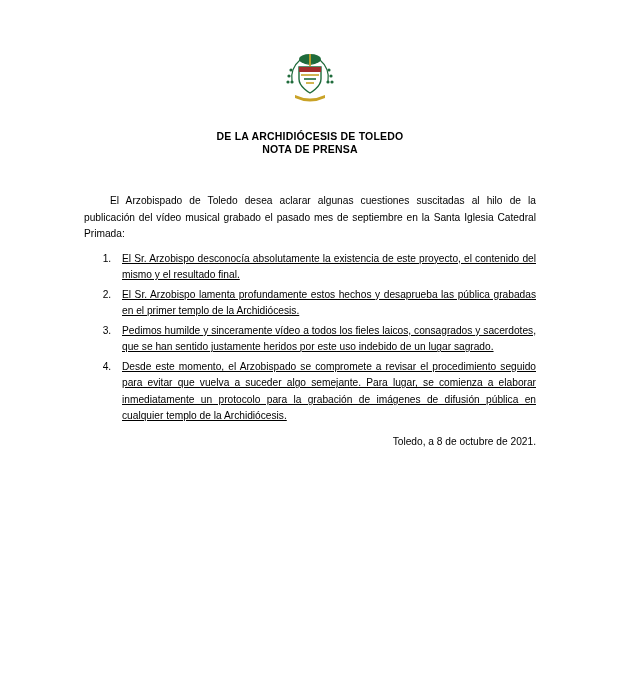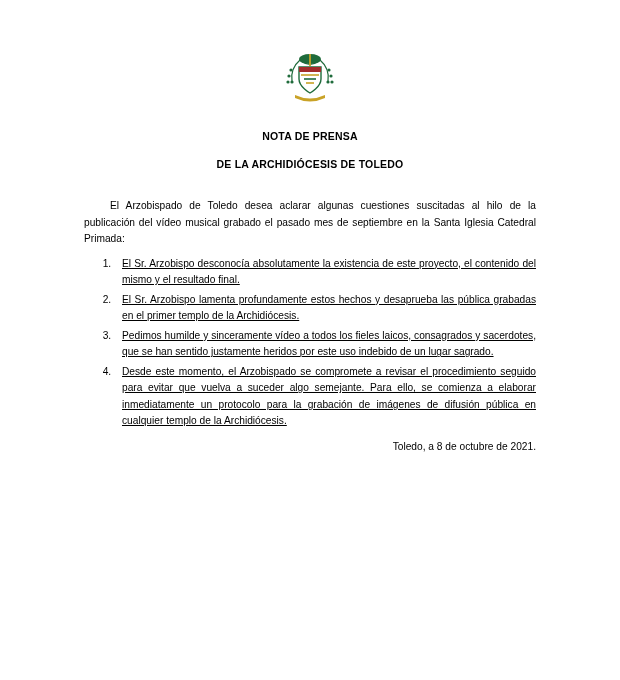--- a/index.html
+++ b/index.html
@@ -41,21 +41,21 @@
   .title-line {
     font-size: 10.5px;
     font-weight: bold;
     letter-spacing: 0.2px;
     line-height: 1.2;
   }
   .title-line.second {
     margin-top: 15px;
   }
   .body-block {
-    margin: 0 auto;
+    margin: 10px auto;
     width: 452px;
     padding-top: 28px;
     font-size: 10.2px;
     line-height: 1.62;
     text-align: justify;
   }
   .para {
     text-align: justify;
     text-justify: inter-word;
     margin: 0;
@@ -112,30 +112,30 @@
         <path d="M28 29 H46" stroke="#c9a227" stroke-width="1.6"></path>
         <path d="M31 33 H43" stroke="#1f6b3b" stroke-width="1.6"></path>
         <path d="M33 37 H41" stroke="#c9a227" stroke-width="1.6"></path>
 
         <path d="M22 49 Q37 56 52 49 L52 52 Q37 59 22 52 Z" fill="#c9a227"></path>
       </svg>
     </div>
   </div>
 
   <div class="titles">
+    <div class="title-line second">DE LA ARCHIDIÓCESIS DE TOLEDO</div>
     <div class="title-line">NOTA DE PRENSA</div>
-    <div class="title-line second">DE LA ARCHIDIÓCESIS DE TOLEDO</div>
   </div>
 
   <div class="body-block">
     <p class="para intro">El Arzobispado de Toledo desea aclarar algunas cuestiones suscitadas al hilo de la publicación del vídeo musical grabado el pasado mes de septiembre en la Santa Iglesia Catedral Primada:</p>
 
     <ol class="items">
       <li>El Sr. Arzobispo desconocía absolutamente la existencia de este proyecto, el contenido del mismo y el resultado final.</li>
       <li>El Sr. Arzobispo lamenta profundamente estos hechos y desaprueba las pública grabadas en el primer templo de la Archidiócesis.</li>
       <li>Pedimos humilde y sinceramente vídeo a todos los fieles laicos, consagrados y sacerdotes, que se han sentido justamente heridos por este uso indebido de un lugar sagrado.</li>
-      <li>Desde este momento, el Arzobispado se compromete a revisar el procedimiento seguido para evitar que vuelva a suceder algo semejante. Para ello, se comienza a elaborar inmediatamente un protocolo para la grabación de imágenes de difusión pública en cualquier templo de la Archidiócesis.</li>
+      <li>Desde este momento, el Arzobispado se compromete a revisar el procedimiento seguido para evitar que vuelva a suceder algo semejante. Para lugar, se comienza a elaborar inmediatamente un protocolo para la grabación de imágenes de difusión pública en cualquier templo de la Archidiócesis.</li>
     </ol>
 
     <p class="para closing">Toledo, a 8 de octubre de 2021.</p>
   </div>
 
 </div>
 
 </body></html>

